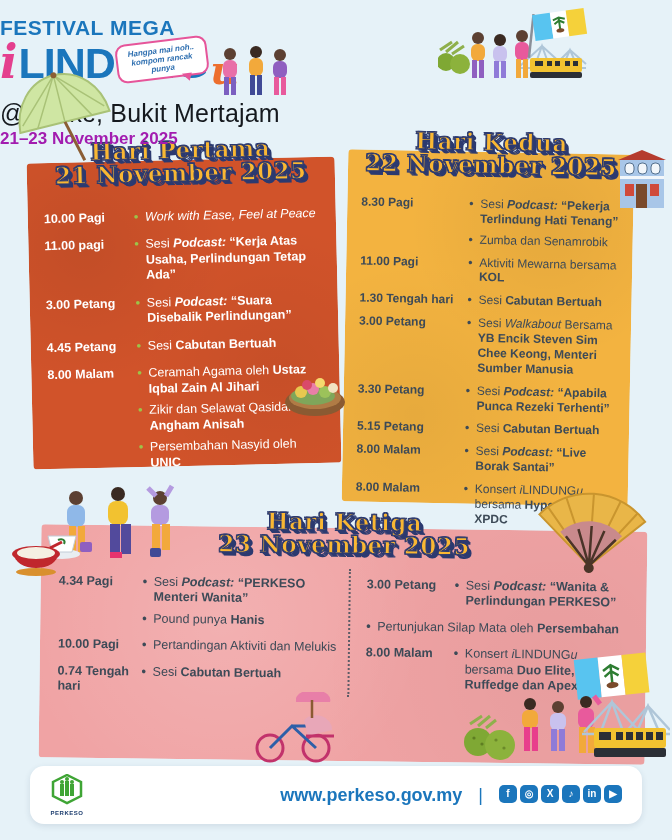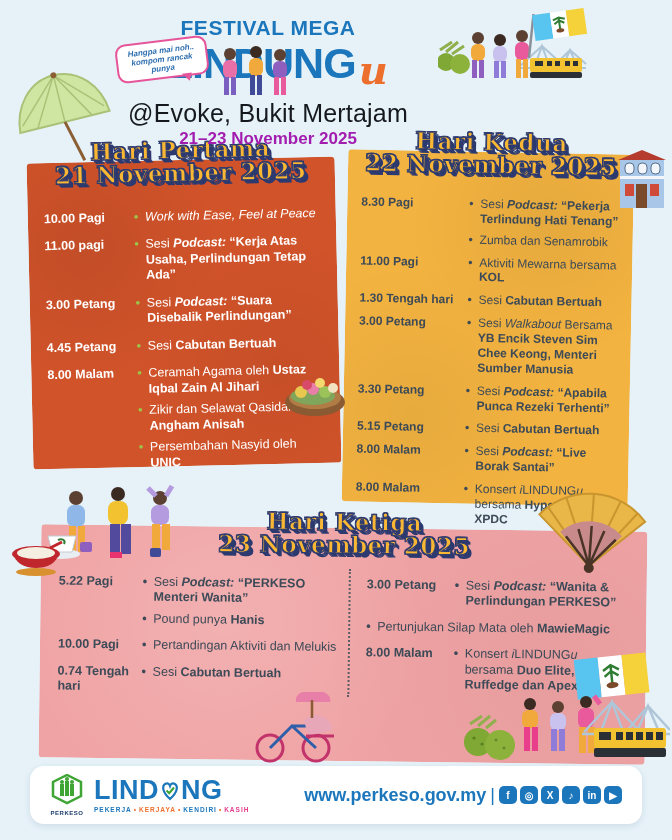--- a/index.html
+++ b/index.html
@@ -2,21 +2,21 @@
 <html><head>
 <meta charset="utf-8">
 <style>
   * { margin:0; padding:0; box-sizing:border-box; }
   html,body { background:#d9e8f0; }
   body { font-family:"Liberation Sans", sans-serif; }
   .page { position:relative; width:672px; height:840px; margin:0 auto;
           background:#E6F2F8; overflow:hidden; }
 
   
-  .header { position:absolute; left:0; top:0; width:536px; text-align:center; z-index:4; }
+  .header { position:absolute; left:0; top:0; width:536px; z-index:4; }
   .festival { margin-top:16px; font-size:21px; font-weight:800; color:#1B76BC; letter-spacing:.5px; }
   .logoline { line-height:48px; margin-top:-2px; }
   .logo-i { font-family:"DejaVu Serif", serif; font-style:italic; font-weight:700;
             font-size:46px; color:#E43F8E; margin-right:1px; }
   .logo-mid { font-size:43px; font-weight:800; color:#1B76BC; letter-spacing:-1px; }
   .logo-u { font-family:"DejaVu Serif", serif; font-style:italic; font-weight:700;
             font-size:40px; color:#ED6F2D; vertical-align:-6px; margin-left:3px; }
   .venue { font-size:25px; font-weight:400; color:#15191E; letter-spacing:.2px; margin-top:2px; }
   .dates { font-size:17px; font-weight:800; color:#a21caf; margin-top:1px; }
 
@@ -77,21 +77,21 @@
   .footer { position:absolute; left:30px; top:766px; width:612px; height:58px; background:#fff;
             border-radius:14px; box-shadow:0 2px 6px rgba(30,60,90,.12); z-index:7;
             display:flex; align-items:center; padding:0 20px; }
   .brand { display:flex; align-items:center; gap:10px; }
   .wordmark-wrap { display:flex; flex-direction:column; }
   .wordmark { display:flex; align-items:center; font-size:27px; font-weight:800;
               color:#1B76BC; letter-spacing:.5px; line-height:1; }
   .heart-o { margin:0 1px; }
   .tagline { margin-top:2px; font-size:6.5px; font-weight:700; letter-spacing:1px; white-space:nowrap; }
   .tagline .sep { color:#ED6F2D; margin:0 2px; }
-  .footer-right { margin-left:auto; display:flex; align-items:center; gap:4px; }
+  .footer-right { margin-left:auto; display:flex; align-items:flex-start; gap:16px; }
   .site-url { font-size:18px; font-weight:800; color:#1B76BC; text-decoration:none; }
   .pipe { color:#1B76BC; font-size:18px; font-weight:400; }
   .socials { display:flex; gap:3px; }
   .soc { width:18px; height:18px; border-radius:5px; background:#1B76BC; color:#fff;
          font-size:10px; font-weight:700; display:flex; align-items:center; justify-content:center; }
   .perkeso-label { font-size:6px; font-weight:800; color:#1B3C6E; letter-spacing:.5px; text-align:center; }
 
   
   .deco { position:absolute; z-index:6; pointer-events:none; }
 </style>
@@ -383,21 +383,21 @@
   </svg>
 
   <section class="card card-pink">
     <h2 class="day-title">
       <span>Hari Ketiga</span><br>
       <span>23 November 2025</span>
     </h2>
     <div class="pink-cols">
       <div class="rows col-left">
           <div class="row">
-            <div class="time">5.22 Pagi</div>
+            <div class="time">4.34 Pagi</div>
             <div class="items">
               <div class="item">
                 <span class="bullet">•</span>
                 <span class="txt"><span>Sesi </span><span class="b i">Podcast:</span><span class="b"> “PERKESO Menteri Wanita”</span></span>
               </div>
               <div class="item">
                 <span class="bullet">•</span>
                 <span class="txt"><span>Pound punya </span><span class="b">Hanis</span></span>
               </div>
             </div>
@@ -429,21 +429,21 @@
               <div class="item">
                 <span class="bullet">•</span>
                 <span class="txt"><span>Sesi </span><span class="b i">Podcast:</span><span class="b"> “Wanita &amp; Perlindungan PERKESO”</span></span>
               </div>
             </div>
           </div>
           <div class="row">
             <div class="items">
               <div class="item">
                 <span class="bullet">•</span>
-                <span class="txt"><span>Pertunjukan Silap Mata oleh </span><span class="b">MawieMagic</span></span>
+                <span class="txt"><span>Pertunjukan Silap Mata oleh </span><span class="b">Persembahan</span></span>
               </div>
             </div>
           </div>
           <div class="row">
             <div class="time">8.00 Malam</div>
             <div class="items">
               <div class="item">
                 <span class="bullet">•</span>
                 <span class="txt"><span>Konsert </span><span class="i">i</span><span>LINDUNG</span><span class="i">u</span><span> bersama </span><span class="b">Duo Elite, Ruffedge dan Apex Tajudin</span></span>
               </div>
@@ -518,31 +518,20 @@
           <path d="M17 1 L31 8 L31 22 L17 29 L3 22 L3 8 Z" fill="none" stroke="#3FA535" stroke-width="2.5"></path>
           <rect x="10" y="10" width="4" height="12" fill="#3FA535"></rect>
             <rect x="15" y="7" width="4" height="15" fill="#3FA535"></rect>
             <rect x="20" y="10" width="4" height="12" fill="#3FA535"></rect>
           <circle cx="12" cy="8" r="2" fill="#3FA535"></circle>
             <circle cx="17" cy="5" r="2" fill="#3FA535"></circle>
             <circle cx="22" cy="8" r="2" fill="#3FA535"></circle>
         </svg>
         <div class="perkeso-label">PERKESO</div>
       </div>
-      <div class="wordmark-wrap">
-        <div class="wordmark">
-          <span>LIND</span>
-          <svg class="heart-o" width="20" height="22" viewBox="0 0 20 22">
-            <path d="M10 19 C2.5 12.5 1.5 6 5.5 3.8 C8 2.5 9.6 4.6 10 5.8 C10.4 4.6 12 2.5 14.5 3.8 C18.5 6 17.5 12.5 10 19 Z" fill="#fff" stroke="#1B76BC" stroke-width="2.2"></path>
-            <path d="M6.5 10.5 L9.2 13.2 L14 7.5" fill="none" stroke="#3FA535" stroke-width="2.2"></path>
-          </svg>
-          <span>NG</span>
-        </div>
-        <div class="tagline"><span style="color: rgb(27, 118, 188);">PEKERJA</span><span class="sep">•</span><span style="color: rgb(237, 111, 45);">KERJAYA</span><span class="sep">•</span><span style="color: rgb(27, 118, 188);">KENDIRI</span><span class="sep">•</span><span style="color: rgb(228, 63, 142);">KASIH</span></div>
-      </div>
     </div>
     <div class="footer-right">
       <a class="site-url" href="#">www.perkeso.gov.my</a>
       <span class="pipe">|</span>
       <div class="socials">
           <span class="soc">f</span>
           <span class="soc">◎</span>
           <span class="soc">X</span>
           <span class="soc">♪</span>
           <span class="soc">in</span>

